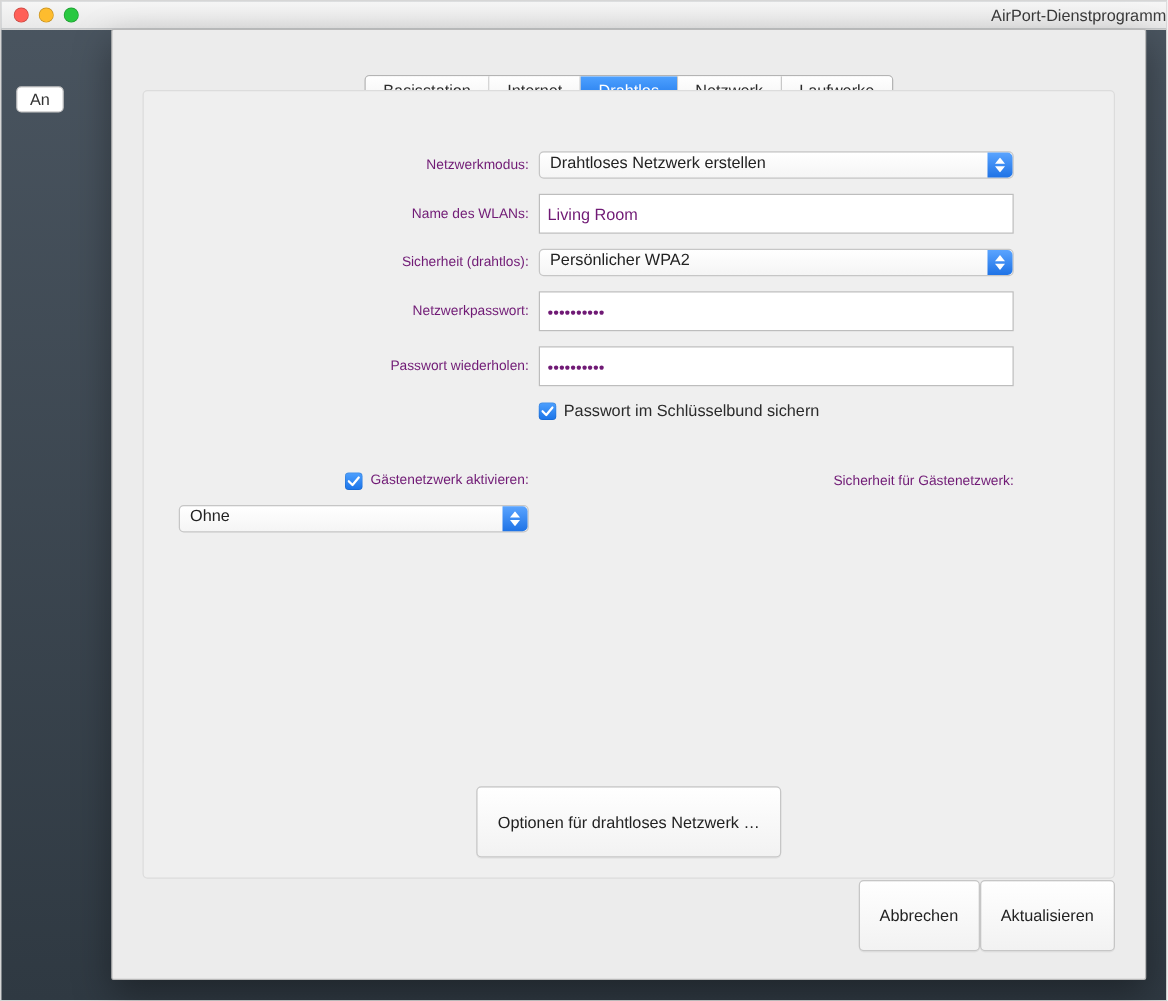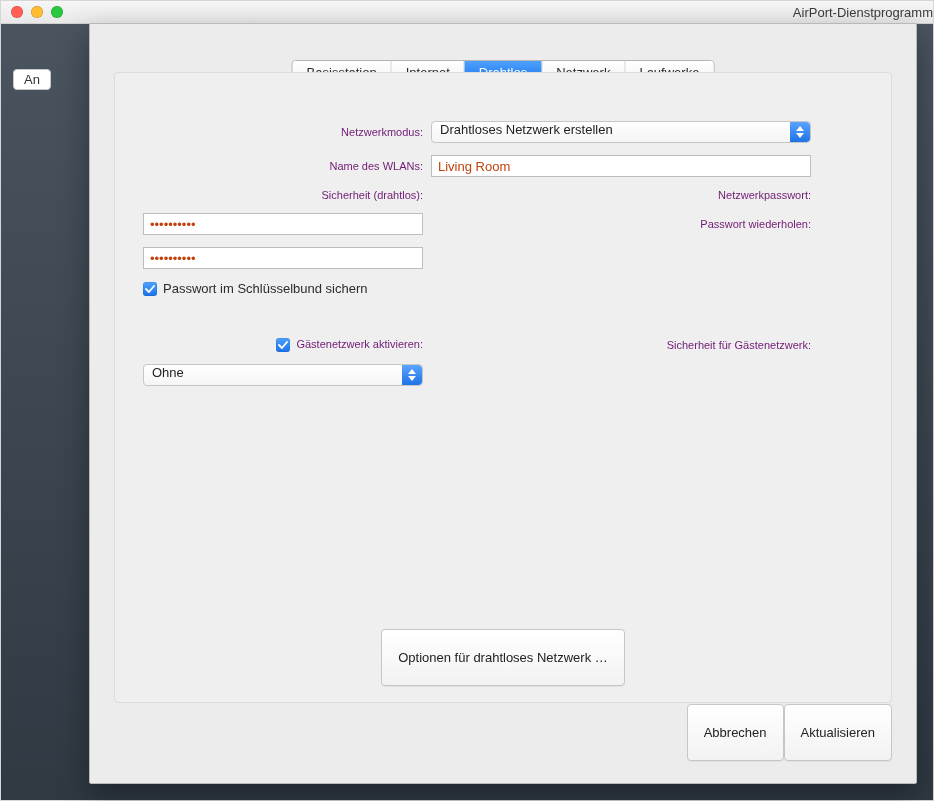--- a/index.html
+++ b/index.html
@@ -128,27 +128,27 @@
     font-size: 11px;
     white-space: nowrap;
   }
   .label-with-check {
     display: flex;
     justify-content: flex-end;
     align-items: flex-start;
     gap: 6px;
   }
   .textfield {
-    height: 22px;
+    height: 32px;
     border: 1px solid #bdbdbd;
     border-radius: 0;
     background: #fff;
     padding: 0 6px;
     font-size: 13px;
-    color: #c2410c;
+    color: #701a75;
     box-sizing: border-box;
     width: 100%;
     outline: none;
   }
   .textfield.focus {
     border: 1px solid #7fb4ff;
     box-shadow: 0 0 0 3px rgba(88,160,255,0.55);
   }
   .select {
     position: relative;
@@ -262,20 +262,31 @@
             <svg width="8" height="6" viewBox="0 0 8 6">
                 <path d="M4 6 L0 1 L8 1 Z" fill="#fff"></path>
               </svg>
           </span>
         </div>
 
         <div class="label">Name des WLANs:</div>
         <input class="textfield" value="Living Room" style="">
 
         <div class="label">Sicherheit (drahtlos):</div>
+        <div class="select">
+          <span>Persönlicher WPA2</span>
+          <span class="stepper">
+            <svg width="8" height="6" viewBox="0 0 8 6">
+                <path d="M4 0 L8 5 L0 5 Z" fill="#fff"></path>
+              </svg>
+            <svg width="8" height="6" viewBox="0 0 8 6">
+                <path d="M4 6 L0 1 L8 1 Z" fill="#fff"></path>
+              </svg>
+          </span>
+        </div>
 
         <div class="label">Netzwerkpasswort:</div>
         <input class="textfield" value="••••••••••" style="">
 
         <div class="label">Passwort wiederholen:</div>
         <input class="textfield" value="••••••••••" style="">
 
         <div></div>
         <div class="check-row">
           <span class="checkbox">

